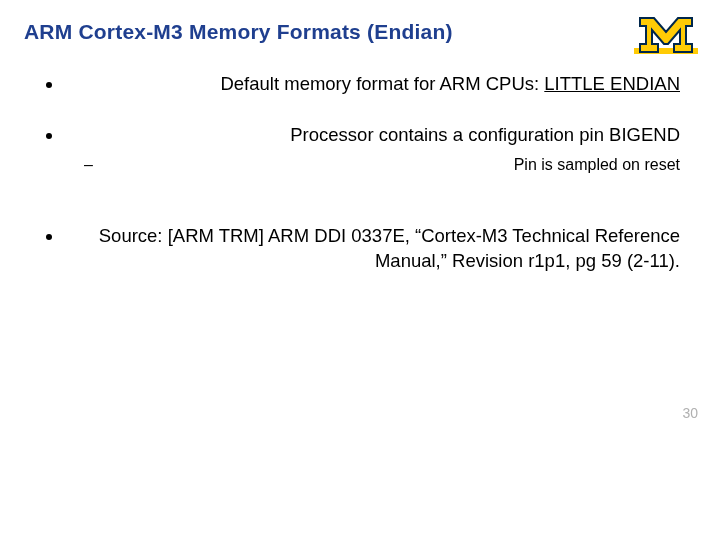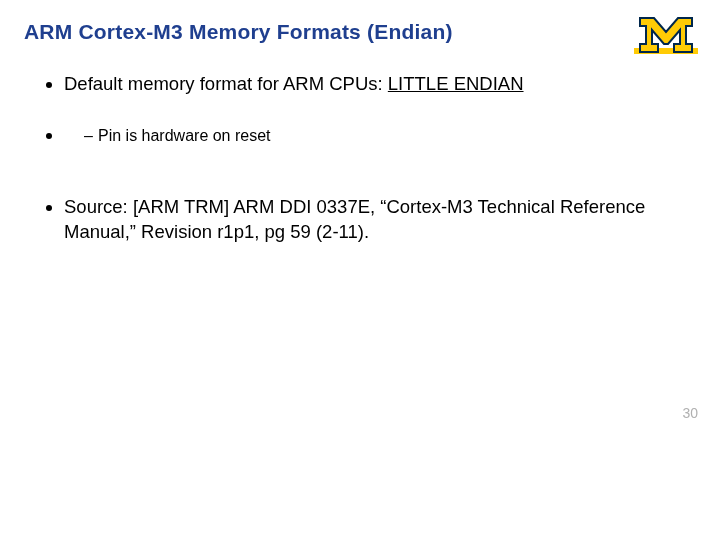--- a/index.html
+++ b/index.html
@@ -35,20 +35,21 @@
     width: 64px;
     height: 40px;
   }
   .content {
     position: absolute;
     top: 72px;
     left: 36px;
     right: 40px;
     font-size: 18px;
     line-height: 1.35;
+    text-align: right;
   }
   ul.level1 {
     list-style: disc;
     margin: 0;
     padding-left: 28px;
   }
   ul.level1 > li {
     margin-bottom: 26px;
     font-size: 18.5px;
   }
@@ -108,22 +109,23 @@
       </g>
     </svg>
   </div>
 
   <div class="content">
     <ul class="level1">
       <li>
         <span>Default memory format for ARM CPUs: </span><span class="underline">LITTLE ENDIAN</span>
       </li>
       <li>
+        <span>Processor contains a configuration pin BIGEND</span>
         <ul class="level2">
-          <li>Pin is hardware on reset</li>
+          <li>Pin is sampled on reset</li>
         </ul>
       </li>
       <li class="big-gap">Source: [ARM TRM] ARM DDI 0337E, “Cortex-M3 Technical Reference Manual,” Revision r1p1, pg 59 (2-11).</li>
     </ul>
   </div>
 
   <div class="pagenum">30</div>
 </div>
 
 </body></html>

